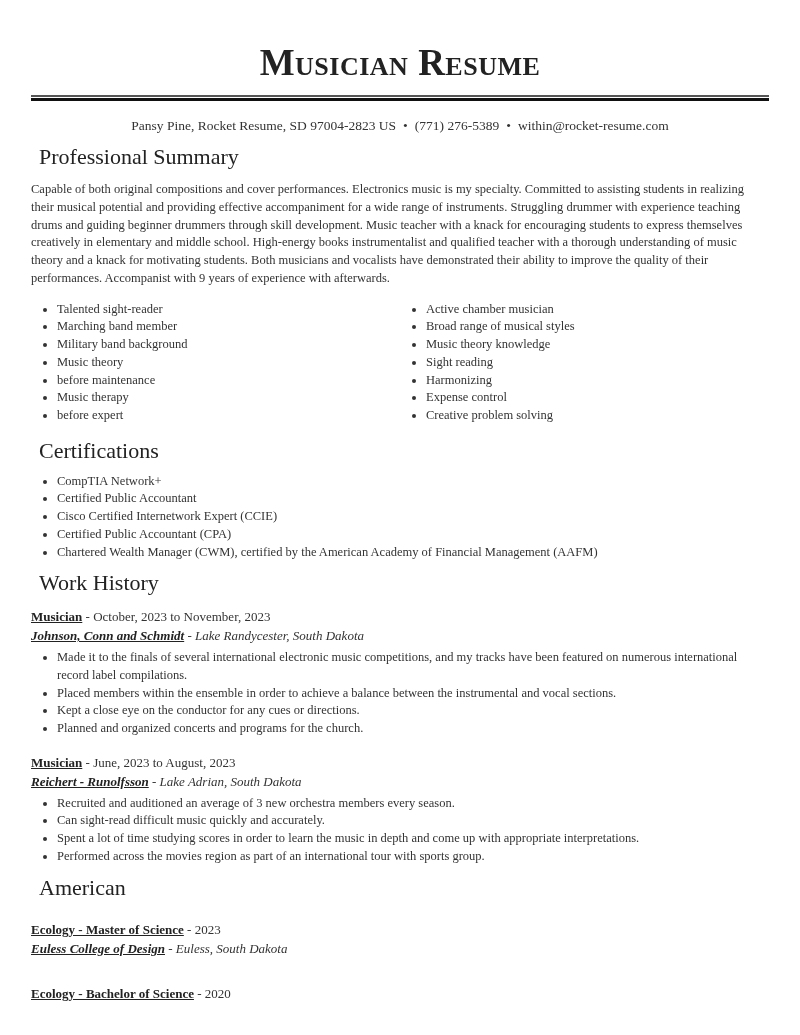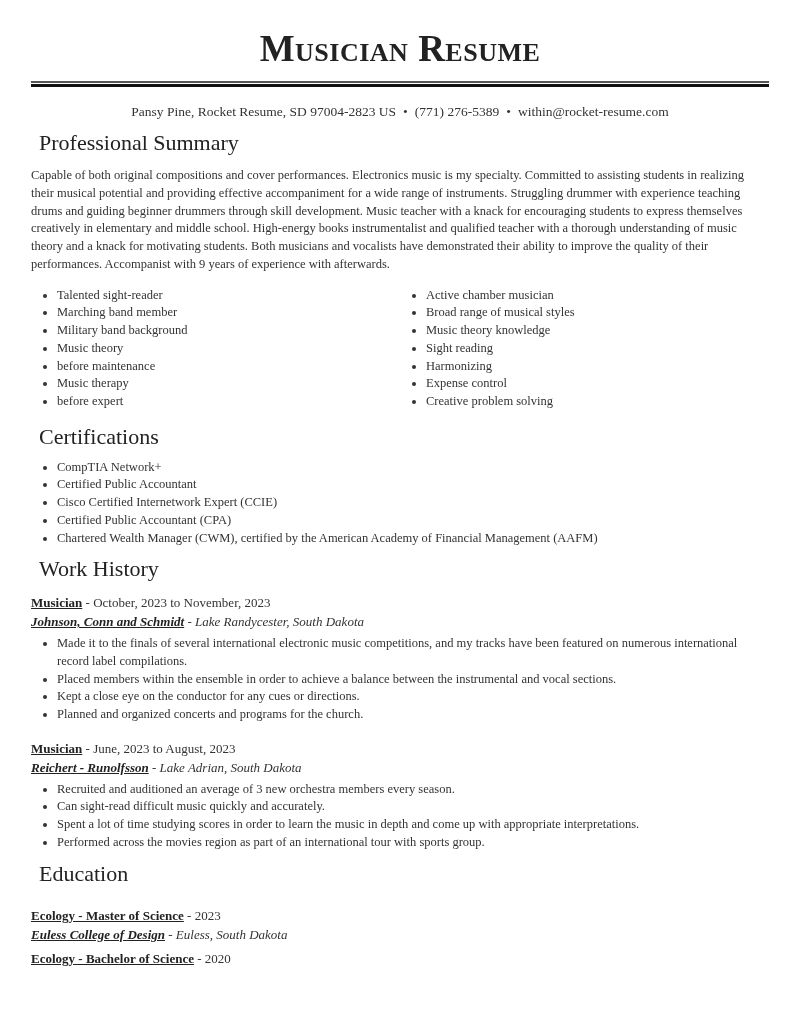--- a/index.html
+++ b/index.html
@@ -18,21 +18,21 @@
       padding: 0 31px;
     }
     .title {
       text-align: center;
       font-family: "Liberation Serif", serif;
       font-weight: bold;
       font-variant: small-caps;
       font-size: 37px;
       letter-spacing: 0.5px;
       margin: 0;
-      padding-top: 27px;
+      padding-top: 41px;
       line-height: 44px;
       color: #222222;
     }
     .rule {
       margin-top: 10px;
       height: 6px;
       border-top: 2px solid #555555;
       border-bottom: 3px solid #111111;
       box-sizing: border-box;
     }
@@ -88,21 +88,21 @@
     .job-line b { color: #222222; text-decoration: underline; }
     .job-title-line { margin-top: 10px; }
     .job2-title-line { margin-top: 15px; }
     .company-line {
       font-style: italic;
     }
     .company-line b { color: #222222; }
     .job-bullets { margin-top: 7px; }
     .edu-heading { margin-top: 13px; }
     .edu-line-1 { margin-top: 18px; }
-    .edu-line-3 { margin-top: 5px; }
+    .edu-line-3 { margin-top: 26px; }
   </style>
 </head>
 <body>
 
 <div class="page">
 
   <h1 class="title">Musician Resume</h1>
   <div class="rule"></div>
 
   <div class="contact">
@@ -175,21 +175,21 @@
       <span>Lake Adrian, South Dakota</span>
     </div>
     <ul class="bullets job-bullets">
       <li>Recruited and auditioned an average of 3 new orchestra members every season.</li>
       <li>Can sight-read difficult music quickly and accurately.</li>
       <li>Spent a lot of time studying scores in order to learn the music in depth and come up with appropriate interpretations.</li>
       <li>Performed across the movies region as part of an international tour with sports group.</li>
     </ul>
   </div>
 
-  <h2 class="section edu-heading">Education</h2>
+  <h2 class="section edu-heading">American</h2>
 
   <div>
     <div class="job-line edu-line-1">
       <b>Ecology - Master of Science</b>
       <span>-</span>
       <span>2023</span>
     </div>
     <div class="job-line company-line">
       <b>Euless College of Design</b>
       <span>-</span>

